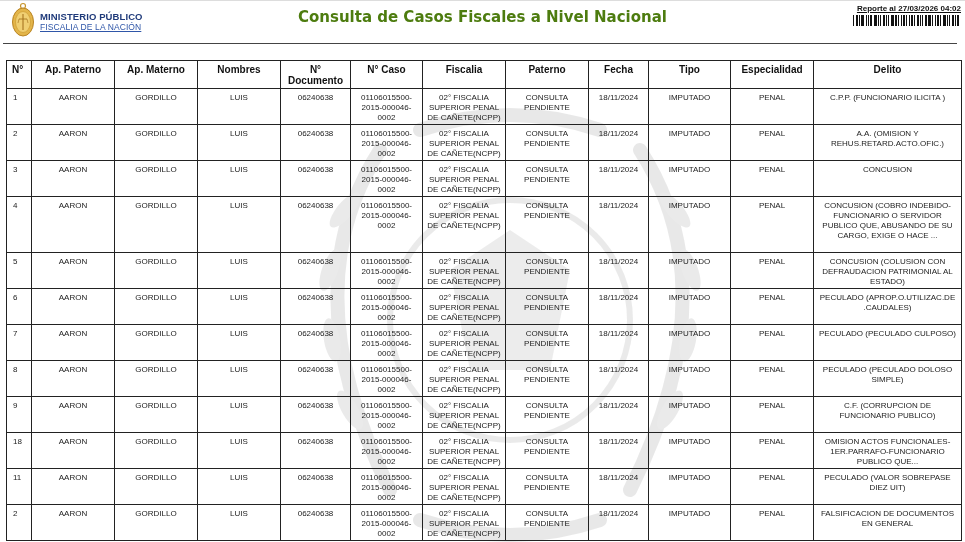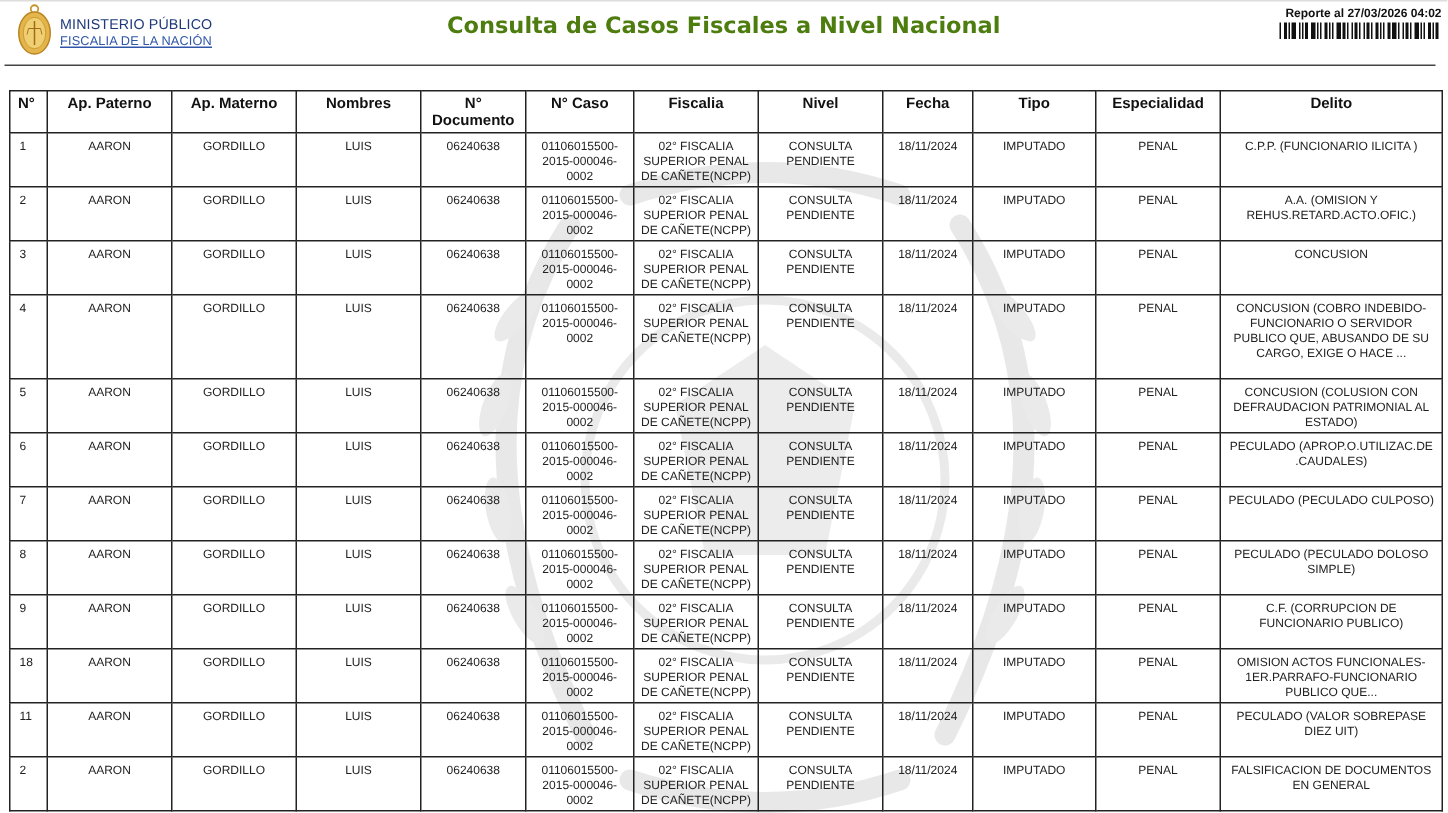--- a/index.html
+++ b/index.html
@@ -2,25 +2,25 @@
 <html><head>
 <meta charset="utf-8">
 <style>
   * { box-sizing: border-box; margin: 0; padding: 0; }
   html, body { width: 965px; height: 542px; overflow: hidden; background: #ffffff; }
   body { font-family: "Liberation Sans", sans-serif; color: #111; position: relative; }
 
   .header { position: absolute; left: 0; top: 0; width: 965px; height: 44px; }
   .logo { position: absolute; left: 11px; top: 2px; width: 24px; height: 36px; }
   .brand { position: absolute; left: 40px; top: 12px; line-height: 10px; }
-  .brand-top { font-size: 9.5px; font-weight: normal; color: #1f3a7a; letter-spacing: 0.1px; }
+  .brand-top { font-size: 9.5px; font-weight: bold; color: #1f3a7a; letter-spacing: 0.1px; }
   .brand-sub { font-size: 8.5px; color: #2f56a8; letter-spacing: 0.1px; text-decoration: underline; }
   .title { position: absolute; left: 0; width: 965px; top: 8px; text-align: center;
            font-family: "DejaVu Sans", sans-serif; font-weight: bold; font-size: 15px; color: #4d7c0f; }
-  .report { position: absolute; right: 4px; top: 4px; text-align: right; }
+  .report { position: absolute; right: 4px; top: 4px; text-align: right; text-decoration: underline; }
   .report-date { font-size: 8px; font-weight: bold; color: #111; white-space: nowrap; }
   .barcode { margin-top: 2px; height: 11px; width: 108px; margin-left: auto; display: flex; gap: 0; }
   .barcode span { display: block; height: 11px; background: #111; }
   .rule { position: absolute; left: 3px; right: 8px; top: 43px; height: 1px; background: #444; }
   .topline { position: absolute; left: 0; right: 0; top: 0; height: 1px; background: #ddd; }
 
   .watermark { position: absolute; left: 250px; top: 90px; width: 520px; height: 460px; pointer-events: none; opacity: 0.13; }
 
   table { position: absolute; left: 6px; top: 60px; border-collapse: collapse; table-layout: fixed; width: 955px; }
   th, td { border: 1px solid #222; vertical-align: top; text-align: center; overflow: hidden; }
@@ -134,21 +134,21 @@
   </colgroup>
   <thead>
     <tr>
       <th class="num">N°</th>
       <th>Ap. Paterno</th>
       <th>Ap. Materno</th>
       <th>Nombres</th>
       <th>N° Documento</th>
       <th>N° Caso</th>
       <th>Fiscalia</th>
-      <th>Nivel</th>
+      <th>Paterno</th>
       <th>Fecha</th>
       <th>Tipo</th>
       <th>Especialidad</th>
       <th>Delito</th>
     </tr>
   </thead>
   <tbody id="rows">
       <tr>
         <td class="num">1</td>
         <td>AARON</td>

